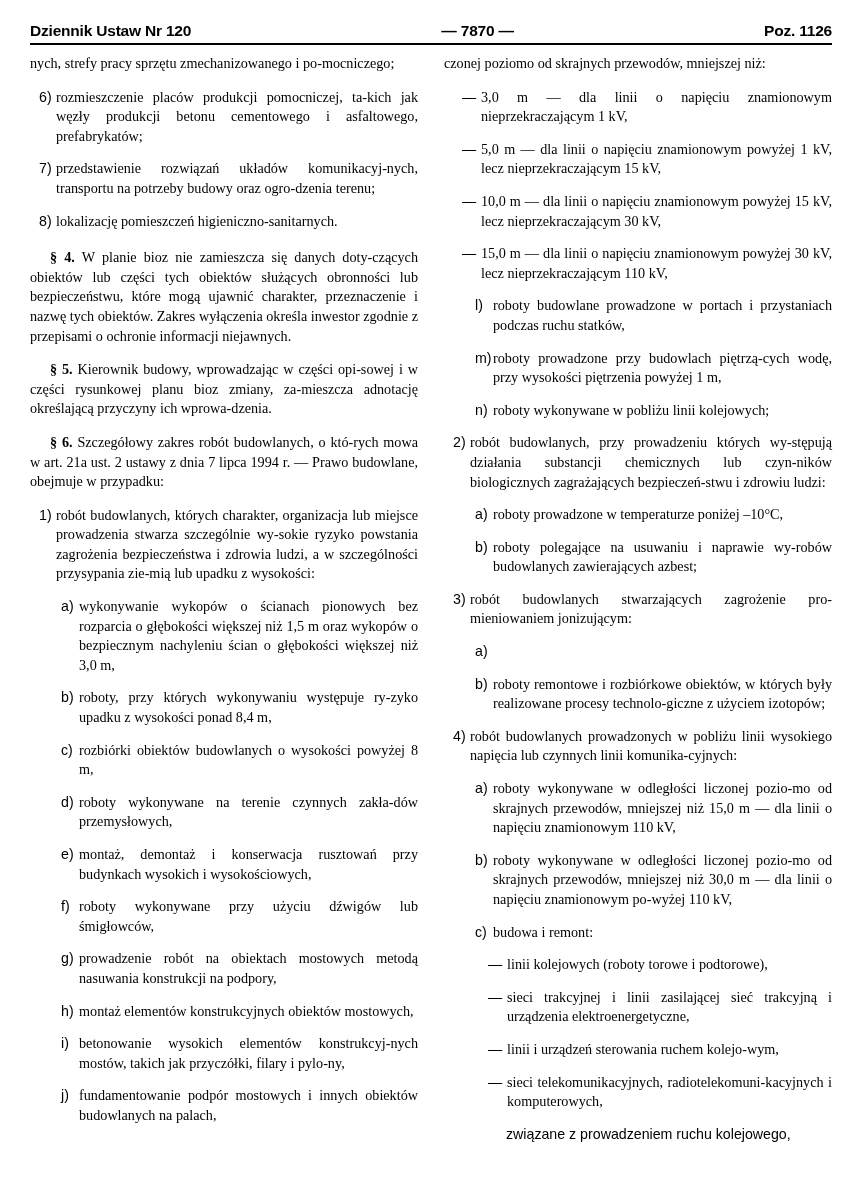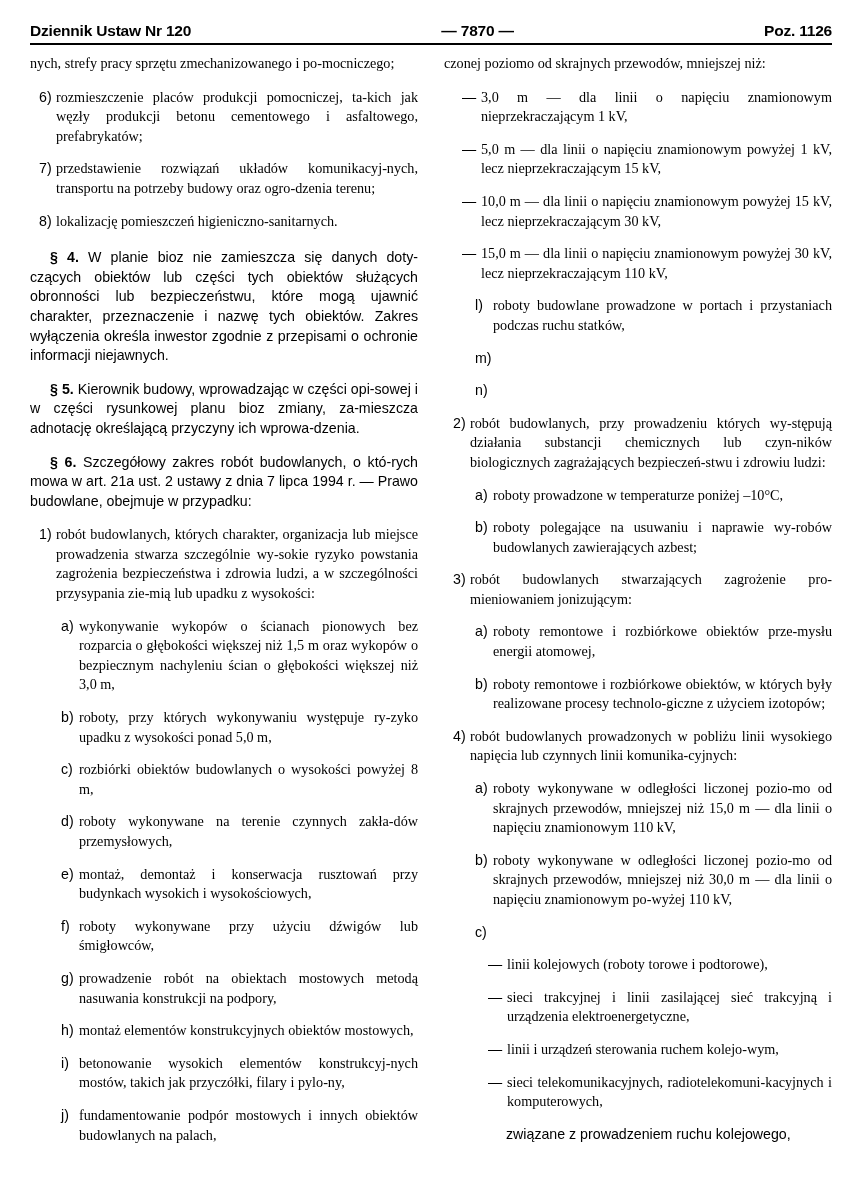--- a/index.html
+++ b/index.html
@@ -64,20 +64,21 @@
 
   .blk { font-size: 14.2px; line-height: 19.6px; }
 
   
   .para {
     text-align: justify;
     text-justify: inter-word;
     margin: 0 0 14px 0;
     text-indent: 20px;
     hyphens: manual;
+    font-family: Liberation Serif, serif;
   }
   .para b { font-weight: 700; }
 
   
   .item {
     display: flex;
     margin: 0 0 13px 0;
     text-align: justify;
   }
   .item.tight { margin-bottom: 13px; }
@@ -171,21 +172,21 @@
         <span class="marker">1)</span>
         <span class="body">robót budowlanych, których charakter, organizacja lub miejsce prowadzenia stwarza szczególnie wy-sokie ryzyko powstania zagrożenia bezpieczeństwa i zdrowia ludzi, a w szczególności przysypania zie-mią lub upadku z wysokości:</span>
       </div>
 
       <div class="item lvl-let">
         <span class="marker">a)</span>
         <span class="body">wykonywanie wykopów o ścianach pionowych bez rozparcia o głębokości większej niż 1,5 m oraz wykopów o bezpiecznym nachyleniu ścian o głębokości większej niż 3,0 m,</span>
       </div>
       <div class="item lvl-let">
         <span class="marker">b)</span>
-        <span class="body">roboty, przy których wykonywaniu występuje ry-zyko upadku z wysokości ponad 5,0 m,</span>
+        <span class="body">roboty, przy których wykonywaniu występuje ry-zyko upadku z wysokości ponad 8,4 m,</span>
       </div>
       <div class="item lvl-let">
         <span class="marker">c)</span>
         <span class="body">rozbiórki obiektów budowlanych o wysokości powyżej 8 m,</span>
       </div>
       <div class="item lvl-let">
         <span class="marker">d)</span>
         <span class="body">roboty wykonywane na terenie czynnych zakła-dów przemysłowych,</span>
       </div>
       <div class="item lvl-let">
@@ -235,23 +236,25 @@
         <span class="marker">—</span>
         <span class="body">15,0 m — dla linii o napięciu znamionowym powyżej 30 kV, lecz nieprzekraczającym 110 kV,</span>
       </div>
 
       <div class="item lvl-let">
         <span class="marker">l)</span>
         <span class="body">roboty budowlane prowadzone w portach i przystaniach podczas ruchu statków,</span>
       </div>
       <div class="item lvl-let">
         <span class="marker">m)</span>
+        <span class="body">roboty prowadzone przy budowlach piętrzą-cych wodę, przy wysokości piętrzenia powyżej 1 m,</span>
       </div>
       <div class="item lvl-let">
         <span class="marker">n)</span>
+        <span class="body">roboty wykonywane w pobliżu linii kolejowych;</span>
       </div>
 
       <div class="item lvl-num">
         <span class="marker">2)</span>
         <span class="body">robót budowlanych, przy prowadzeniu których wy-stępują działania substancji chemicznych lub czyn-ników biologicznych zagrażających bezpieczeń-stwu i zdrowiu ludzi:</span>
       </div>
       <div class="item lvl-let">
         <span class="marker">a)</span>
         <span class="body">roboty prowadzone w temperaturze poniżej –10°C,</span>
       </div>
@@ -259,41 +262,41 @@
         <span class="marker">b)</span>
         <span class="body">roboty polegające na usuwaniu i naprawie wy-robów budowlanych zawierających azbest;</span>
       </div>
 
       <div class="item lvl-num">
         <span class="marker">3)</span>
         <span class="body">robót budowlanych stwarzających zagrożenie pro-mieniowaniem jonizującym:</span>
       </div>
       <div class="item lvl-let">
         <span class="marker">a)</span>
-        <span class="body">roboty remontowe i rozbiórkowe obiektów prze-mysłu energii atomowej,</span>
       </div>
       <div class="item lvl-let">
         <span class="marker">b)</span>
         <span class="body">roboty remontowe i rozbiórkowe obiektów, w których były realizowane procesy technolo-giczne z użyciem izotopów;</span>
       </div>
 
       <div class="item lvl-num">
         <span class="marker">4)</span>
         <span class="body">robót budowlanych prowadzonych w pobliżu linii wysokiego napięcia lub czynnych linii komunika-cyjnych:</span>
       </div>
       <div class="item lvl-let">
         <span class="marker">a)</span>
         <span class="body">roboty wykonywane w odległości liczonej pozio-mo od skrajnych przewodów, mniejszej niż 15,0 m — dla linii o napięciu znamionowym 110 kV,</span>
       </div>
       <div class="item lvl-let">
         <span class="marker">b)</span>
         <span class="body">roboty wykonywane w odległości liczonej pozio-mo od skrajnych przewodów, mniejszej niż 30,0 m — dla linii o napięciu znamionowym po-wyżej 110 kV,</span>
       </div>
       <div class="item lvl-let tight">
         <span class="marker">c)</span>
+        <span class="body body-last">budowa i remont:</span>
       </div>
 
       <div class="item lvl-dash2">
         <span class="marker">—</span>
         <span class="body body-last">linii kolejowych (roboty torowe i podtorowe),</span>
       </div>
       <div class="item lvl-dash2">
         <span class="marker">—</span>
         <span class="body">sieci trakcyjnej i linii zasilającej sieć trakcyjną i urządzenia elektroenergetyczne,</span>
       </div>

